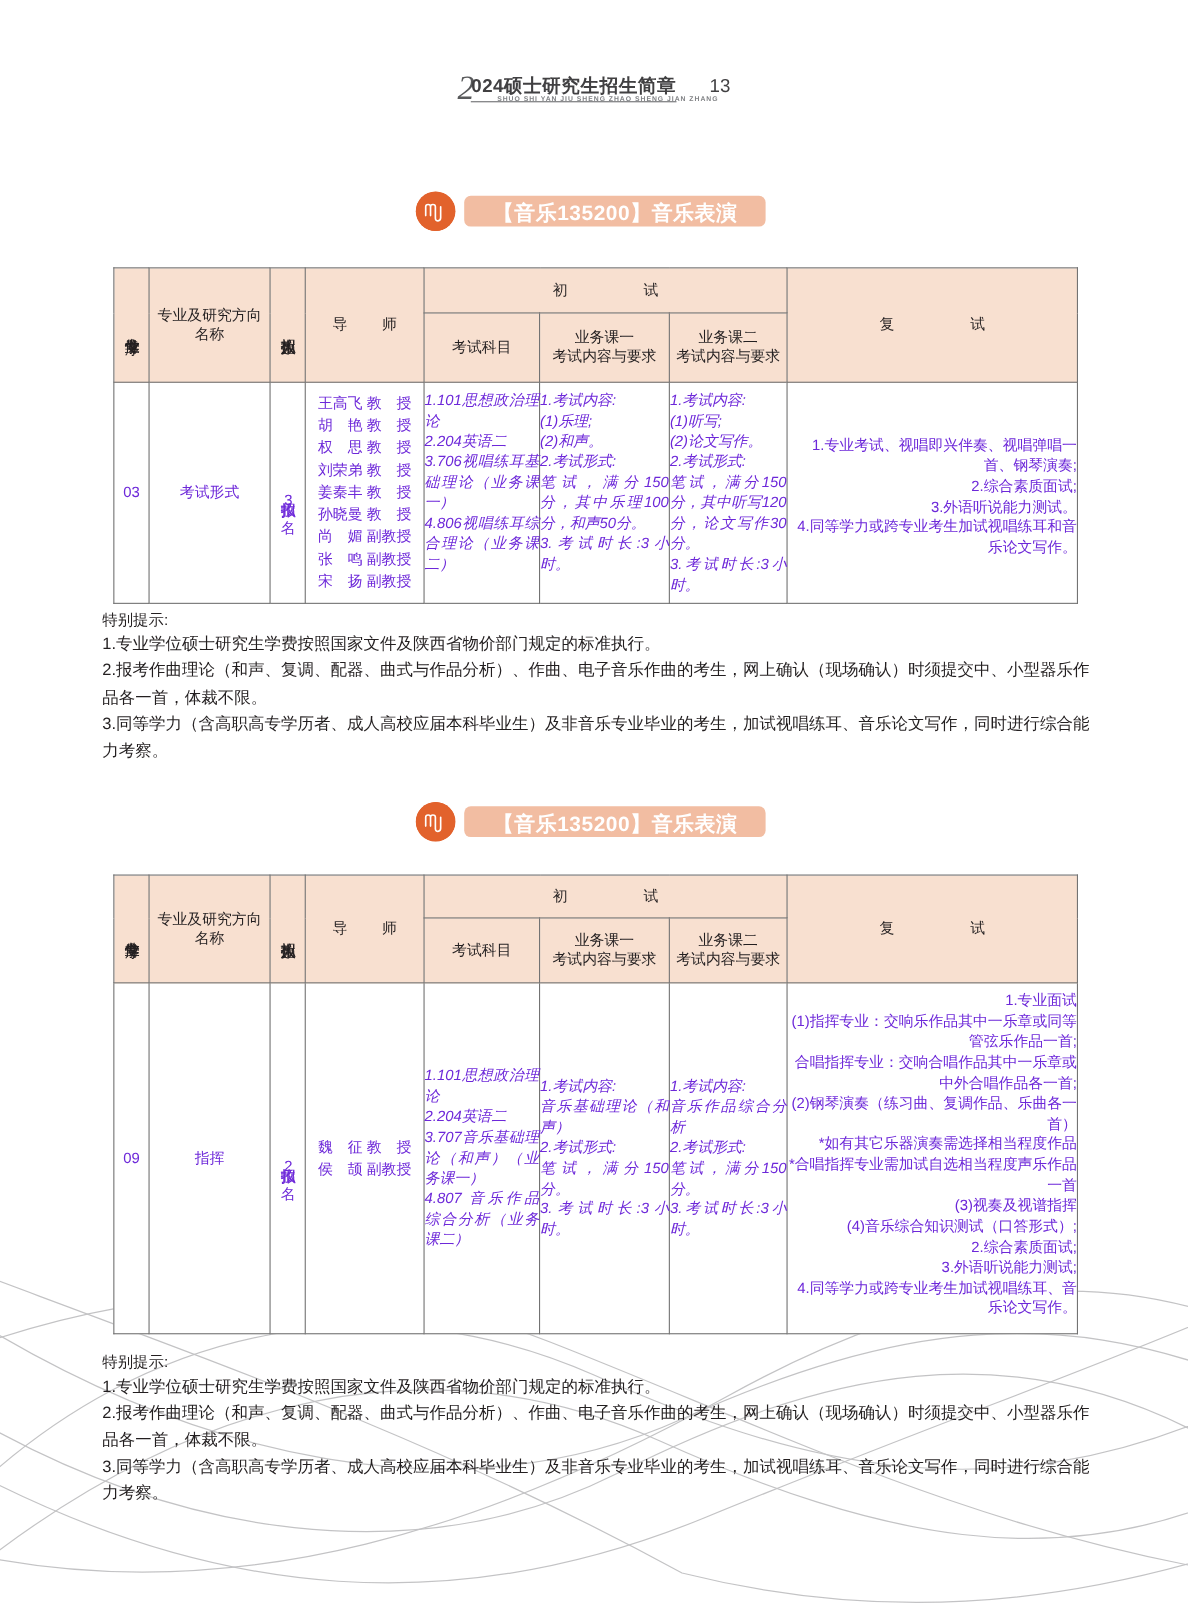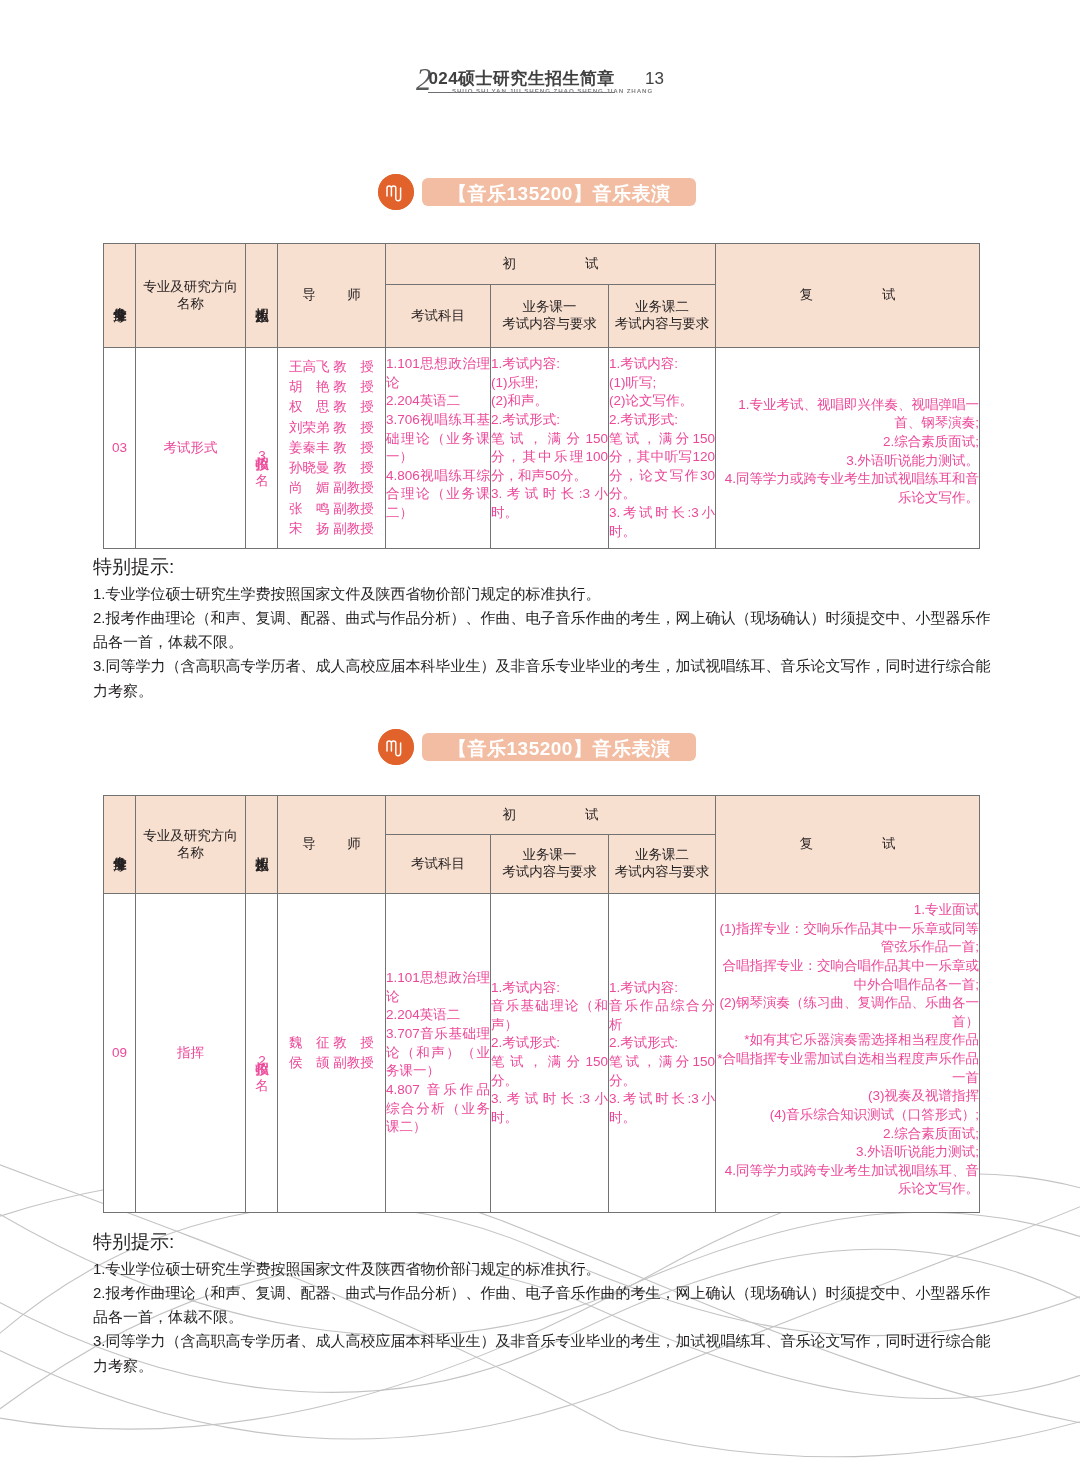--- a/index.html
+++ b/index.html
@@ -147,42 +147,42 @@
     display: inline-block;
     line-height: 1.05;
     letter-spacing: 0.5px;
   }
   .spaced2 { letter-spacing: 14px; padding-left: 14px; }
   .spaced1 { letter-spacing: 9px; padding-left: 9px; text-align: right; }
 
   .bcell {
     font-size: 13.5px;
     line-height: 1.38;
-    color: #ec4899;
+    color: #6d28d9;
     padding: 4px 4px;
     vertical-align: middle;
   }
   .bcell.top { vertical-align: top; padding-top: 7px; }
   .c-center { text-align: center; }
   .c-left { text-align: right; }
-  .just { text-align: justify; text-align-last: left; }
+  .just { text-align: justify; text-align-last: left; font-style: italic; }
   .nm { white-space: pre; line-height: 1.5; }
 
   
   .notes {
     position: absolute;
     left: 93px;
     width: 900px;
     z-index: 2;
     font-size: 15px;
     line-height: 1.62;
     color: #231f20;
   }
   .notes .nt-title {
-    font-size: 19px;
+    font-size: 14px;
     line-height: 1.5;
   }
   .notes p { margin: 0; }
 </style>
 </head>
 <body>
 
 <div class="page">
 
   <svg class="waves" viewBox="0 0 1080 345" preserveAspectRatio="none">

